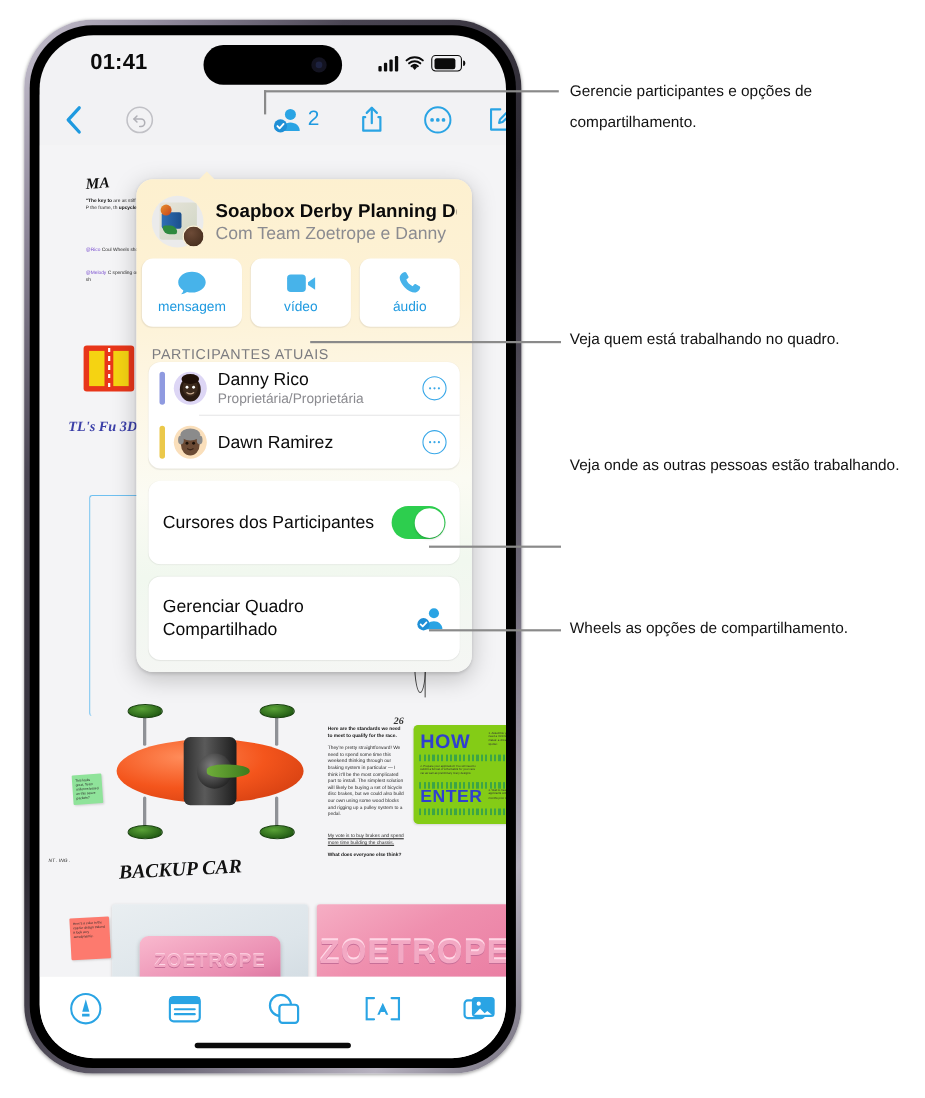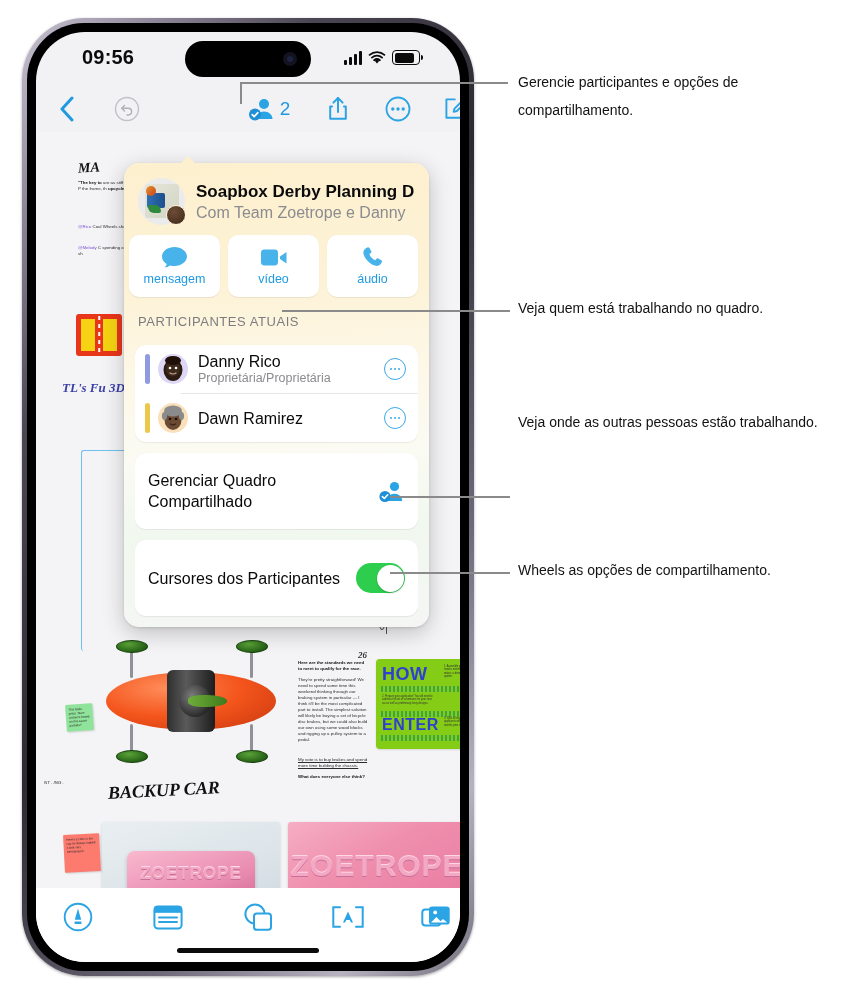--- a/index.html
+++ b/index.html
@@ -140,21 +140,21 @@
      background:radial-gradient(circle at 38% 32%,#6d4b37,#3d2718);border:1.5px solid #fdf2d6;}
   .pop-title{font-size:17px;font-weight:bold;color:#0a0a0a;line-height:21px;white-space:nowrap;overflow:hidden;}
   .pop-sub{font-size:16px;color:#8b8b90;line-height:20px;margin-top:1px;white-space:nowrap;overflow:hidden;}
 
   .actionrow{display:flex;gap:8px;padding:0 11px 13px 5px;}
   .act{flex:1;background:#fff;border-radius:10px;height:62px;display:flex;flex-direction:column;
      align-items:center;justify-content:center;gap:4px;box-shadow:0 .5px 1px rgba(0,0,0,.07);}
   .act .lbl{font-size:12.5px;color:#1f9ae0;line-height:14px;}
   .act .ic{height:22px;display:flex;align-items:center;justify-content:center;color:#47b3ea;}
 
-  .sectionhead{display:flex;align-items:center;padding:4px 14px 16px 14px;}
+  .sectionhead{display:flex;align-items:center;padding:4px 14px 0 14px;}
   .sectionhead .t{font-size:13px;letter-spacing:.55px;color:#7c7c80;white-space:nowrap;}
 
   .card{background:#fff;border-radius:11px;margin:0 11px 11px 11px;box-shadow:0 .5px 1px rgba(0,0,0,.07);overflow:hidden;}
   .prow{position:relative;display:flex;align-items:center;height:48px;padding:0 12px 0 0;}
   .pbar{position:absolute;left:10px;top:9px;width:4.5px;height:30px;border-radius:3px;}
   .pav{width:30px;height:30px;border-radius:50%;margin-left:23px;flex:none;position:relative;overflow:hidden;}
   .pnames{margin-left:10px;flex:1;min-width:0;}
   .pname{font-size:16px;color:#0a0a0a;line-height:19px;white-space:nowrap;}
   .prole{font-size:12.5px;color:#8b8b90;line-height:15px;white-space:nowrap;}
   .pmore{width:20px;height:20px;border-radius:50%;border:1.4px solid #3aa8e8;display:flex;align-items:center;justify-content:center;gap:1.6px;flex:none;}
@@ -284,21 +284,21 @@
               <div class="pinkword" style="font-size:30px;top:45%;">ZOETROPE</div>
             </div>
 
             <div class="stickynote sn-red" style="left:28px;top:702px;width:36px;height:38px;transform:rotate(-3deg);">Here's a color in the cap for design Indeed it look very aerodynamic.</div>
 
             <div class="txt-blk" style="left:8px;top:648px;width:26px;font-style:italic;">NT . ING .</div>
           </div>
         </div>
 
         <div class="statusbar">
-          <div class="clock">09:56</div>
+          <div class="clock">01:41</div>
           <div class="dyn-island">
             <div class="dyn-cam"></div>
           </div>
           <div class="status-right">
             <span class="bars">
                 <i></i>
                 <i></i>
                 <i></i>
                 <i></i>
               </span>
@@ -451,41 +451,41 @@
               <span class="pmore">
                   <b></b>
                   <b></b>
                   <b></b>
                 </span>
             </div>
           </div>
 
           <div class="card">
             <div class="torow">
+              <span class="lab">Cursores dos Participantes</span>
+              <span class="switch">
+                  <i></i>
+                </span>
+            </div>
+          </div>
+
+          <div class="card">
+            <div class="torow">
               <span class="lab">Gerenciar Quadro Compartilhado</span>
               <span class="manage-ic">
                 <svg width="27" height="23" viewBox="0 0 27 23">
                     <circle cx="16.5" cy="6.5" r="4.6" fill="#2aa4e4"></circle>
                     <path d="M8.8 21c0-4.2 3.5-7.2 7.7-7.2s7.7 3 7.7 7.2z" fill="#2aa4e4"></path>
                     <circle cx="7" cy="16.5" r="5.6" fill="#1f8fd6"></circle>
                     <path d="M4.4 16.6l1.9 1.9 3.4-3.7" stroke="#fff" stroke-width="1.6" fill="none" stroke-linecap="round" stroke-linejoin="round"></path>
                   </svg>
               </span>
             </div>
           </div>
 
-          <div class="card">
-            <div class="torow">
-              <span class="lab">Cursores dos Participantes</span>
-              <span class="switch">
-                  <i></i>
-                </span>
-            </div>
-          </div>
-
         </div>
 
         <div class="bottombar">
           <div class="bb" style="left:20px">
             <svg width="30" height="30" viewBox="0 0 30 30">
                 <circle cx="15" cy="15" r="13.3" stroke="#2aa4e4" stroke-width="1.9" fill="none"></circle>
                 <path d="M15 6.5l3.2 11.2h-6.4z" fill="#2aa4e4"></path>
                 <path d="M11.6 19.6h6.8v2.4h-6.8z" fill="#2aa4e4"></path>
               </svg>
           </div>

